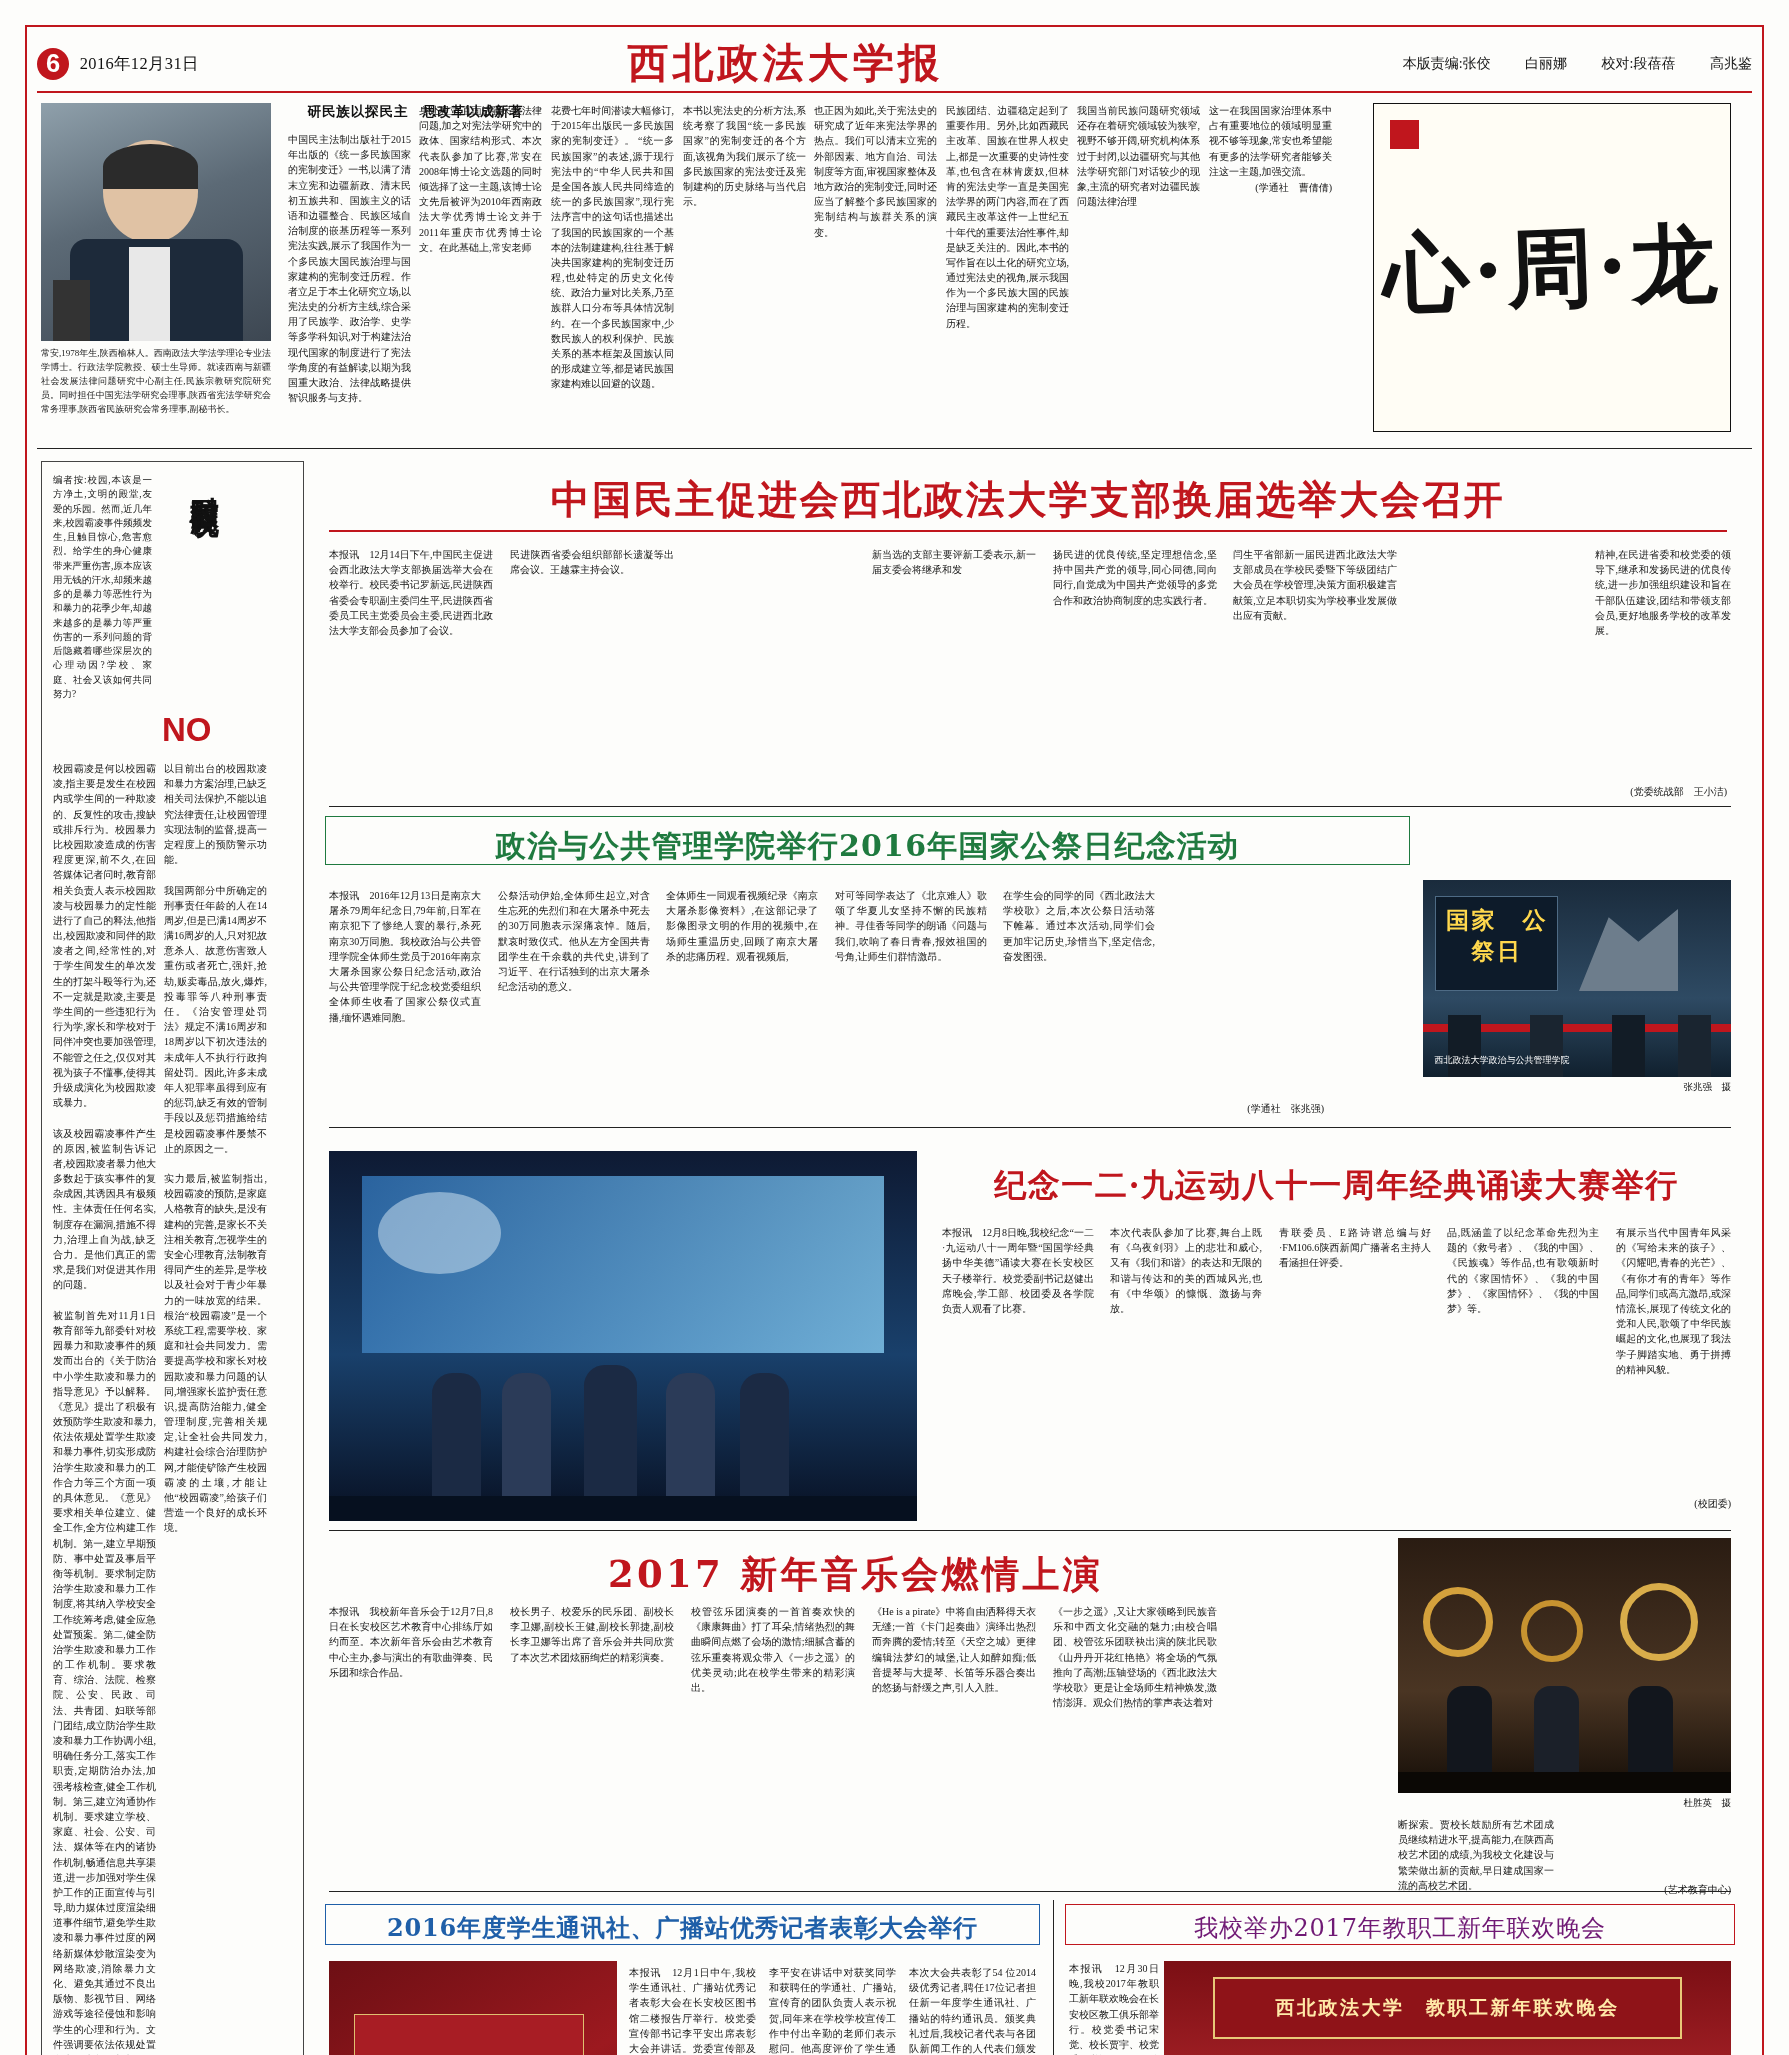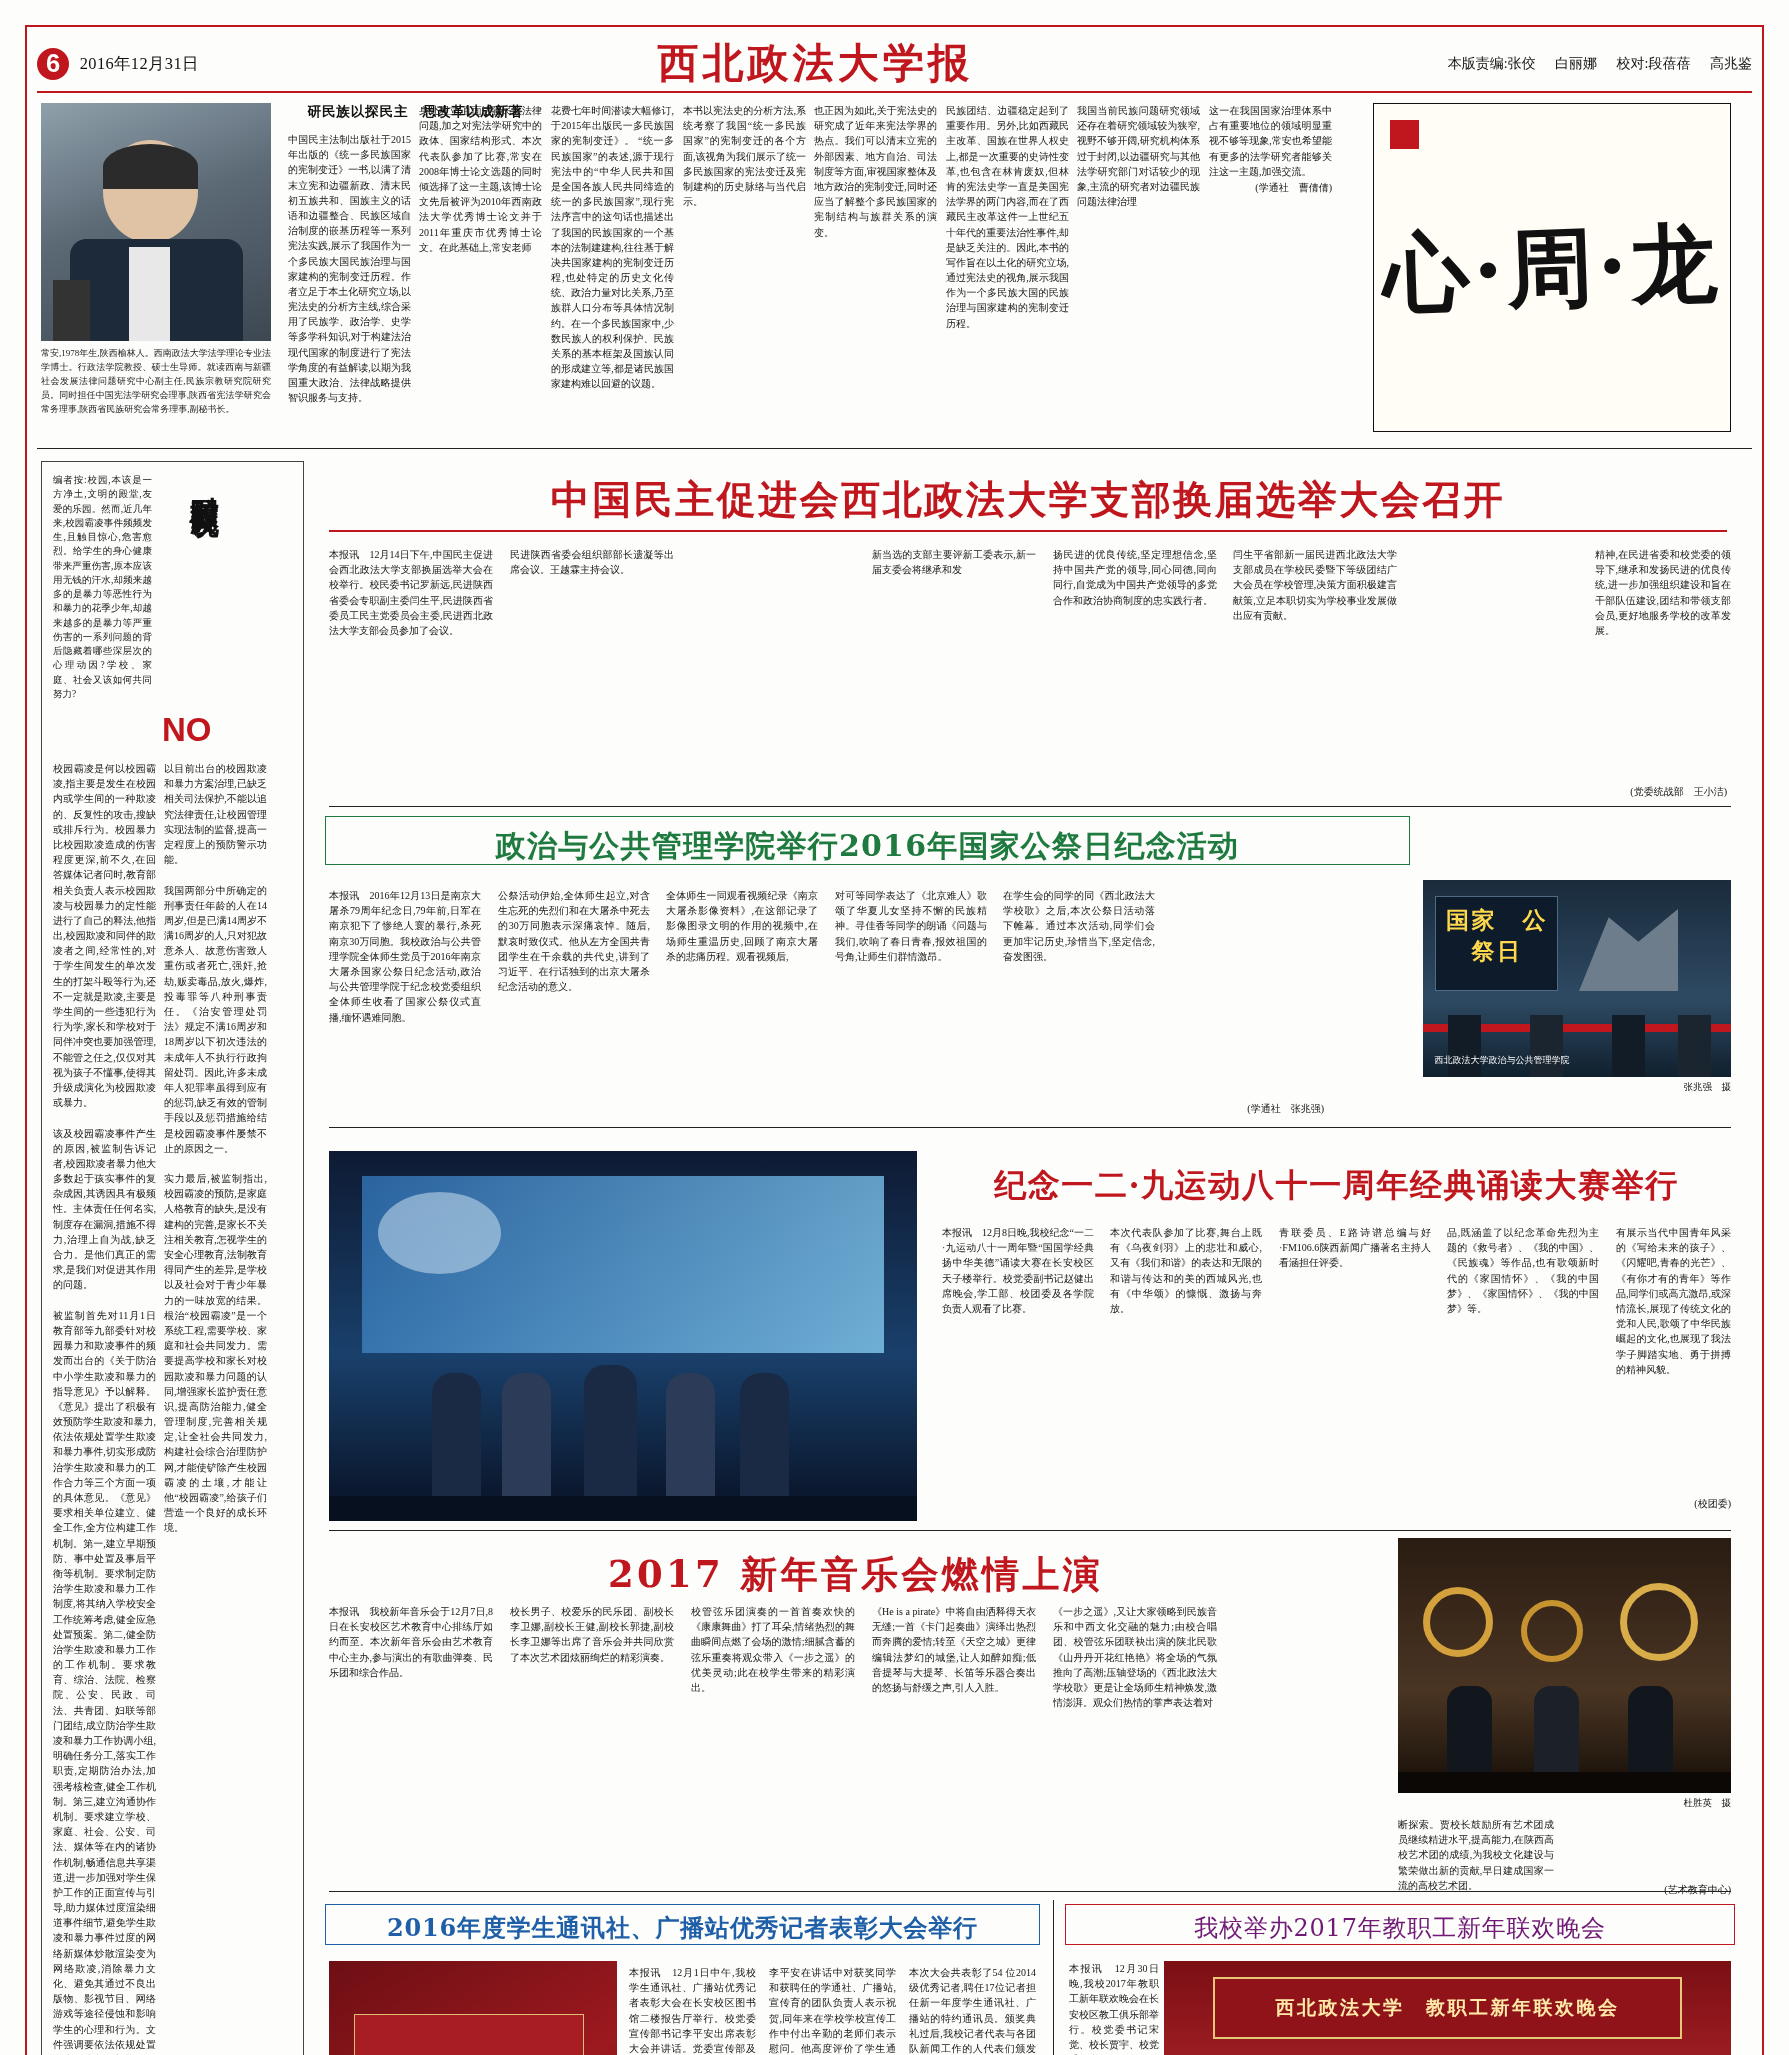--- a/index.html
+++ b/index.html
@@ -37,21 +37,21 @@
     margin-right: 10.7px;
   }
   .mh-date { font-size:16.4px; color:#111; letter-spacing:0.4px;}
   .mh-title {
     flex:1; text-align:center;
     font-size:41px; font-weight:bold; color:#c0161d;
     font-family:"DejaVu Serif", serif;
     letter-spacing: 4.1px;
   }
   .mh-credits { font-size:14px; color:#111; white-space:nowrap; }
-  .mh-credits span { margin-left:16px; }
+  .mh-credits span { margin-left:31px; }
   .rule-red { position:absolute; background:#c0161d; }
 
   
   .col-text {
     font-size:10px;
     line-height:1.52;
     text-align:justify;
     text-justify:inter-ideograph;
     color:#141414;
   }

